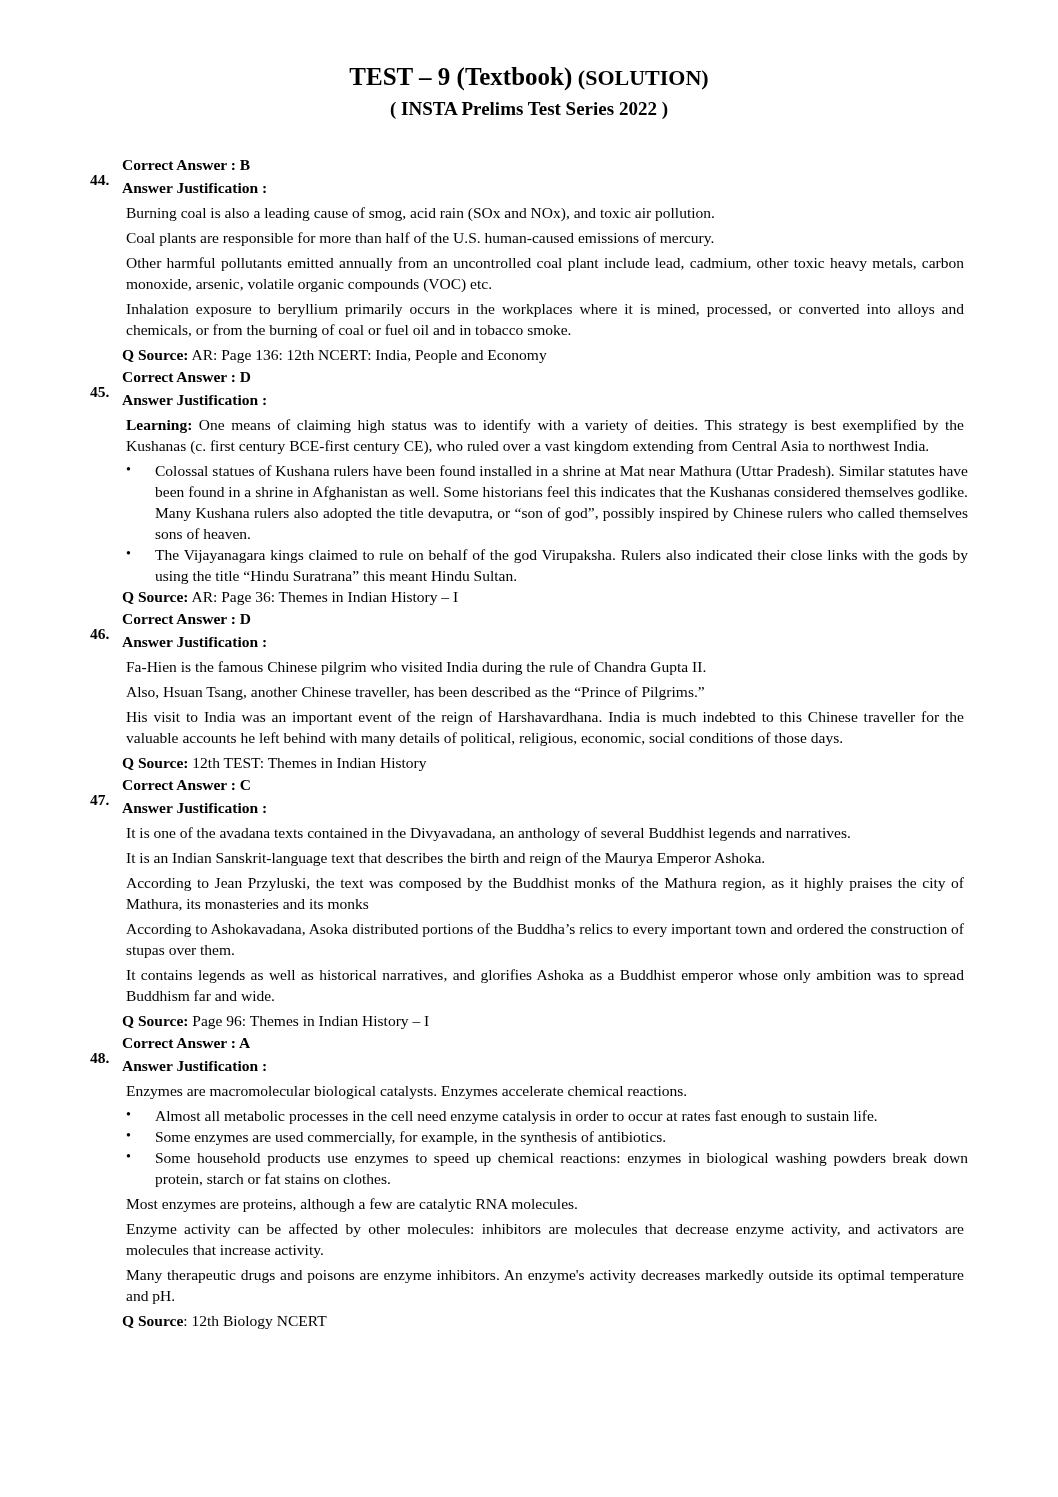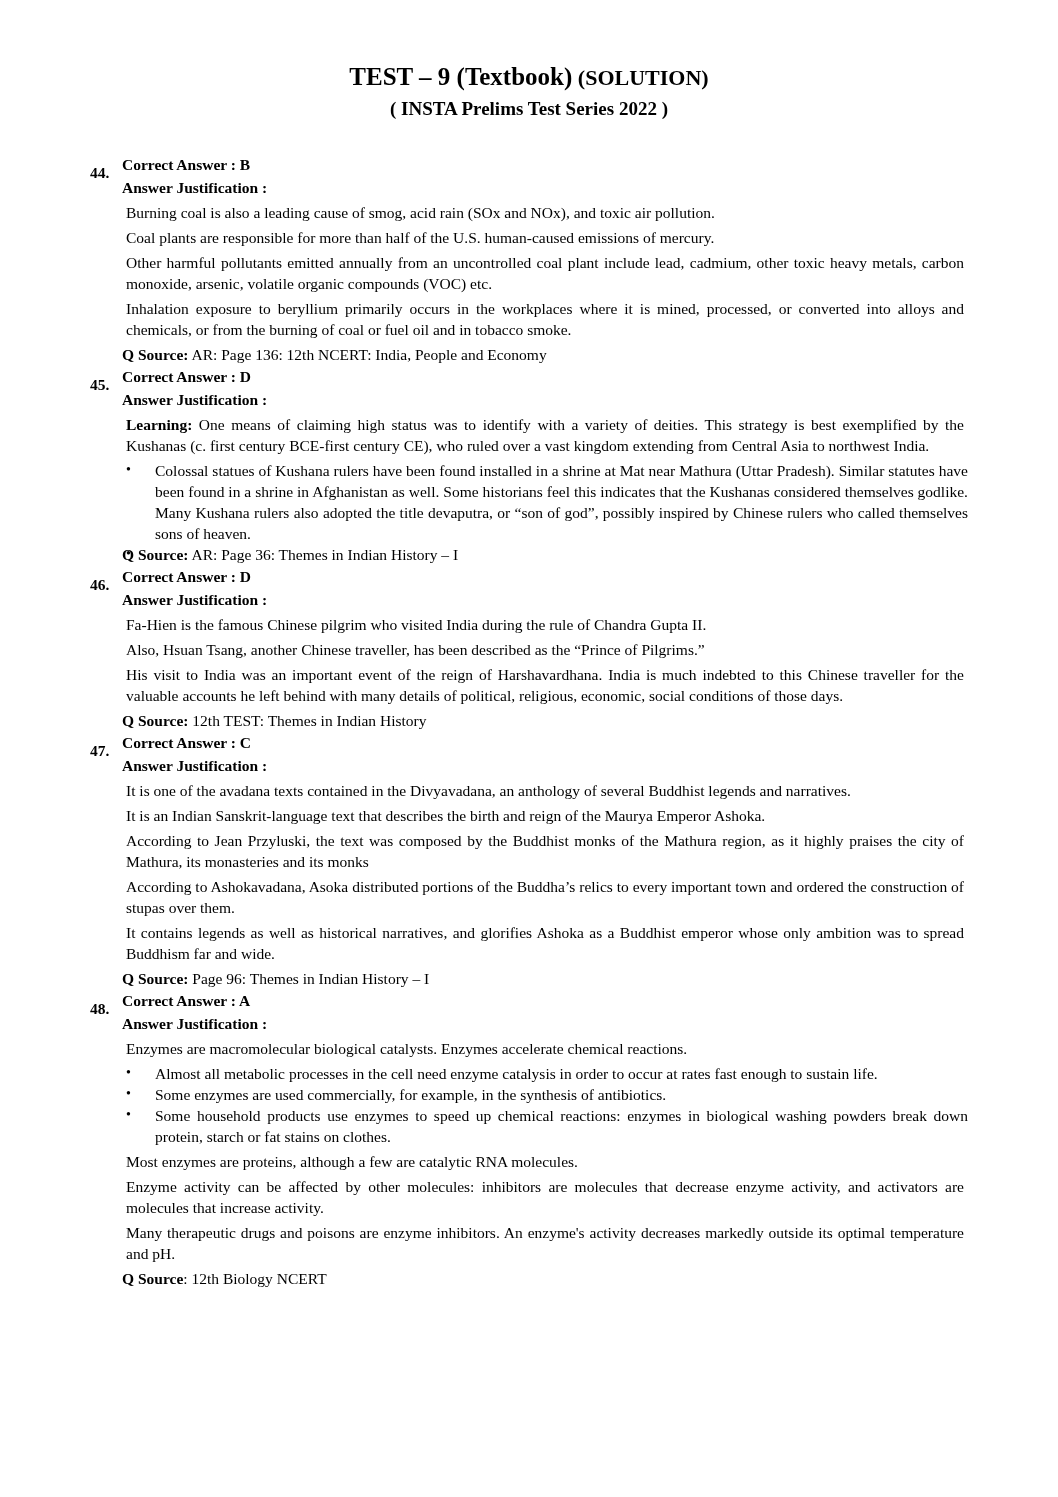--- a/index.html
+++ b/index.html
@@ -17,21 +17,21 @@
   .doc-subtitle { font-weight: bold; font-size: 19px; line-height: 25px; margin-top: 3px; }
 
   .questions {
     margin-top: 33px;
     font-size: 15.5px;
     line-height: 21px;
     text-align: justify;
   }
   .q { position: relative; padding-left: 32px; }
   .qhead { font-weight: bold; position: relative; margin-top: 1px; margin-bottom: 2px; }
-  .qnum { position: absolute; left: -32px; top: 8px; font-weight: bold; }
+  .qnum { position: absolute; left: -32px; top: 15px; font-weight: bold; }
   .qsub { font-weight: bold; margin-bottom: 1px; }
   .para { margin: 4px; }
   .prefix { font-weight: bold; }
   .bullet { position: relative; padding-left: 33px; }
   .dot { position: absolute; left: 4px; top: -1px; font-size: 14px; }
   .qsrc .lbl { font-weight: bold; }
 </style>
 </head>
 <body>
 
@@ -49,21 +49,21 @@
         <div class="para"><span>Coal plants are responsible for more than half of the U.S. human-caused emissions of mercury.</span></div>
         <div class="para"><span>Other harmful pollutants emitted annually from an uncontrolled coal plant include lead, cadmium, other toxic heavy metals, carbon monoxide, arsenic, volatile organic compounds (VOC) etc.</span></div>
         <div class="para"><span>Inhalation exposure to beryllium primarily occurs in the workplaces where it is mined, processed, or converted into alloys and chemicals, or from the burning of coal or fuel oil and in tobacco smoke.</span></div>
         <div class="qsrc"><span class="lbl">Q Source:</span><span> AR: Page 136: 12th NCERT: India, People and Economy</span></div>
       </div>
       <div class="q">
         <div class="qhead"><span class="qnum">45.</span><span>Correct Answer : D</span></div>
         <div class="qsub">Answer Justification :</div>
         <div class="para"><span class="prefix">Learning:</span><span> One means of claiming high status was to identify with a variety of deities. This strategy is best exemplified by the Kushanas (c. first century BCE-first century CE), who ruled over a vast kingdom extending from Central Asia to northwest India.</span></div>
         <div class="bullet"><span class="dot">•</span><span>Colossal statues of Kushana rulers have been found installed in a shrine at Mat near Mathura (Uttar Pradesh). Similar statutes have been found in a shrine in Afghanistan as well. Some historians feel this indicates that the Kushanas considered themselves godlike. Many Kushana rulers also adopted the title devaputra, or “son of god”, possibly inspired by Chinese rulers who called themselves sons of heaven.</span></div>
-        <div class="bullet"><span class="dot">•</span></div>
+        <div class="bullet"><span class="dot">•</span><span>The Vijayanagara kings claimed to rule on behalf of the god Virupaksha. Rulers also indicated their close links with the gods by using the title “Hindu Suratrana” this meant Hindu Sultan.</span></div>
         <div class="qsrc"><span class="lbl">Q Source:</span><span> AR: Page 36: Themes in Indian History – I</span></div>
       </div>
       <div class="q">
         <div class="qhead"><span class="qnum">46.</span><span>Correct Answer : D</span></div>
         <div class="qsub">Answer Justification :</div>
         <div class="para"><span>Fa-Hien is the famous Chinese pilgrim who visited India during the rule of Chandra Gupta II.</span></div>
         <div class="para"><span>Also, Hsuan Tsang, another Chinese traveller, has been described as the “Prince of Pilgrims.”</span></div>
         <div class="para"><span>His visit to India was an important event of the reign of Harshavardhana. India is much indebted to this Chinese traveller for the valuable accounts he left behind with many details of political, religious, economic, social conditions of those days.</span></div>
         <div class="qsrc"><span class="lbl">Q Source:</span><span> 12th TEST: Themes in Indian History</span></div>
       </div>

